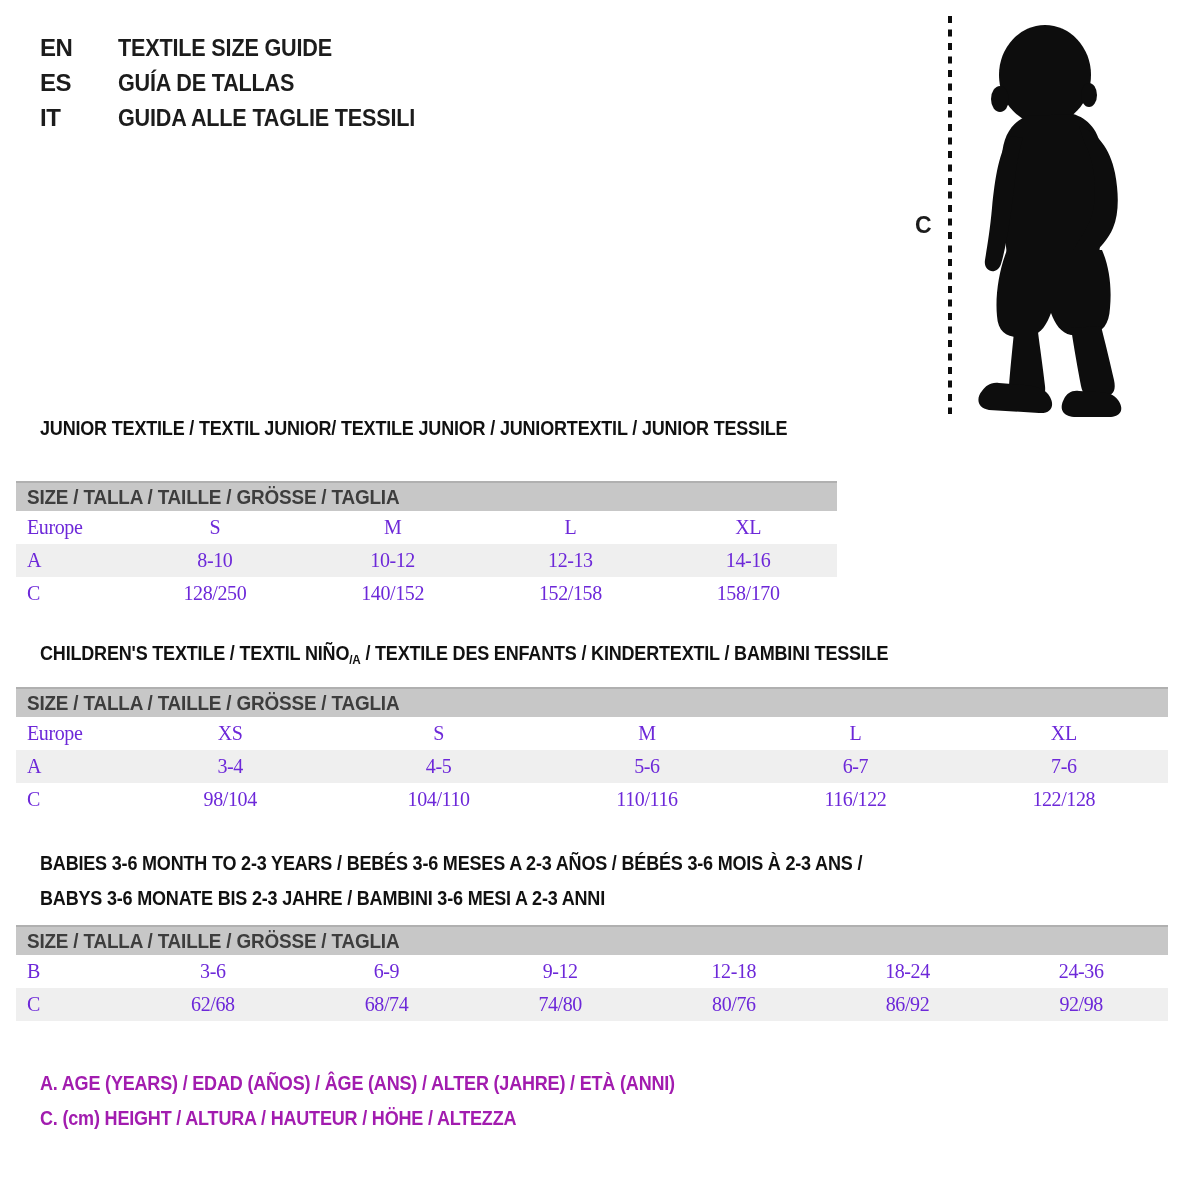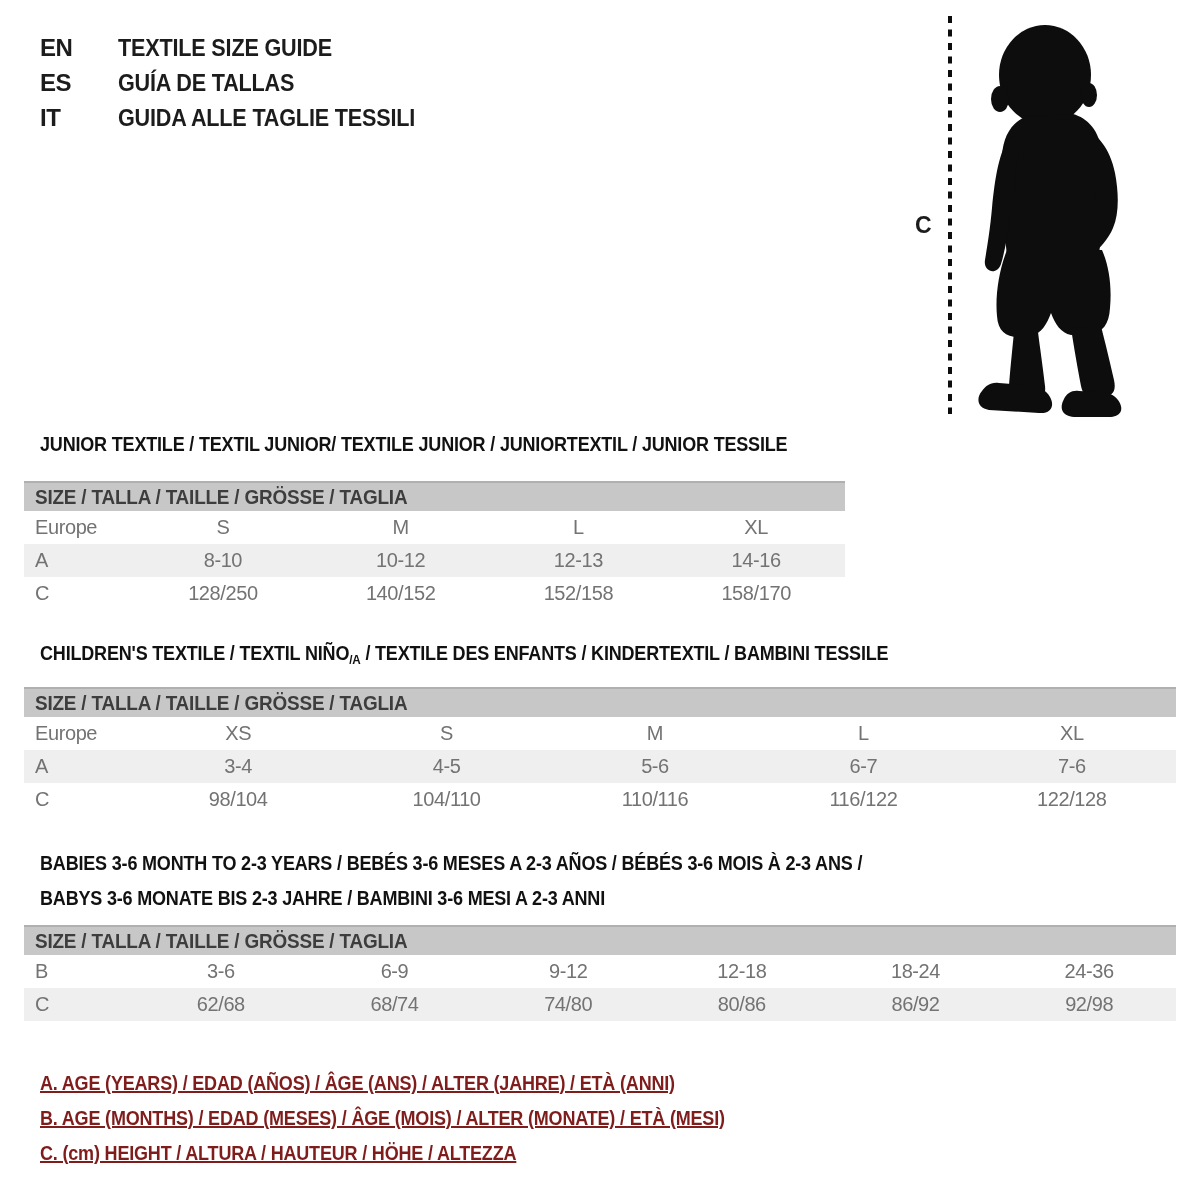--- a/index.html
+++ b/index.html
@@ -21,37 +21,37 @@
   .figure { position:absolute; left:905px; top:10px; width:250px; height:412px; }
   .figure svg { position:absolute; left:0; top:0; }
   .figure-label { position:absolute; left:10px; top:202px; font-size:23px; font-weight:700; }
 
   
   .section-title { position:absolute; left:40px; font-size:20px; font-weight:700; line-height:24px; white-space:nowrap; color:#111; }
   .section-title .sub { font-size:13px; vertical-align:-4px; }
   .two-line { line-height:35px; }
 
   
-  .size-table { position:absolute; left:24px; }
+  .size-table { position:absolute; left:16px; }
   .size-bar {
     height:30px; background:var(--bar-gray,#c7c7c7); border-top:2px solid var(--bar-edge,#b0b0b0);
     display:flex; align-items:center; padding-left:11px;
     font-size:21px; font-weight:700; color:#3d3d3d;
   }
-  .trow { display:grid; height:33px; align-items:center; font-size:20px; color:#737373; letter-spacing:-0.4px; }
+  .trow { display:grid; height:33px; align-items:center; font-size:20px; color:#6d28d9; letter-spacing:-0.4px;font-family:Liberation Serif, serif; }
   .trow.shade { background:var(--row-shade,#efefef); }
   .trow > div { text-align:center; }
   .trow > .rlabel { text-align:left; padding-left:11px; }
   .cols-junior  { grid-template-columns:110px repeat(4,1fr); }
   .cols-child   { grid-template-columns:110px repeat(5,1fr); }
   .cols-babies  { grid-template-columns:110px repeat(6,1fr); }
 
   
   .notes { position:absolute; left:40px; top:1066px; }
-  .note-line { height:35px; display:flex; align-items:center; font-size:20px; font-weight:700; color:#7f1d1d; white-space:nowrap;text-decoration:underline; }
+  .note-line { height:35px; display:flex; align-items:center; font-size:20px; font-weight:700; color:#a21caf; white-space:nowrap; }
 </style>
 </head>
 <body>
 
 <div class="page">
 
   <div class="lang-block">
     <div class="lang-row">
       <span class="lang-code">EN</span>
       <span class="lang-title cx">TEXTILE SIZE GUIDE</span>
@@ -79,21 +79,21 @@
         <path d="M 40 232 C 32 252 28 278 30 298 C 31 314 40 320 54 319 L 64 318 C 74 316 80 306 84 295 C 88 306 94 315 104 317 L 122 316 C 136 315 142 306 143 290 C 145 268 142 248 135 232 Z"></path>
         <path d="M 47 314 C 45 334 43 354 42 368 C 41 378 46 382 54 382 L 68 382 C 76 382 79 377 78 368 C 76 350 73 330 71 314 Z"></path>
         <path d="M 15 373 C 9 380 10 390 22 392 L 72 395 C 84 396 88 388 83 379 C 79 371 70 368 58 367 L 32 365 C 23 364 19 368 15 373 Z"></path>
         <path d="M 104 310 C 107 330 111 352 114 368 C 116 378 121 381 129 380 L 140 378 C 147 377 149 371 147 362 C 143 344 138 324 134 308 Z"></path>
         <path d="M 97 381 C 92 390 95 398 107 399 L 144 399 C 155 398 157 390 151 382 C 147 376 139 374 130 374 L 112 373 C 105 372 100 375 97 381 Z"></path>
       </g>
     </svg>
     <span class="figure-label">C</span>
   </div>
 
-  <div class="section-title" style="top:432px;">
+  <div class="section-title" style="top:416px;">
     <span class="cx">JUNIOR TEXTILE / TEXTIL JUNIOR/ TEXTILE JUNIOR / JUNIORTEXTIL / JUNIOR TESSILE</span>
   </div>
   <div class="size-table" style="top:481px; width:821px;">
     <div class="size-bar">
       <span class="cx">SIZE / TALLA / TAILLE / GRÖSSE / TAGLIA</span>
     </div>
     <div class="trow cols-junior">
       <div class="rlabel">Europe</div>
       <div>S</div>
       <div>M</div>
@@ -164,31 +164,28 @@
       <div>9-12</div>
       <div>12-18</div>
       <div>18-24</div>
       <div>24-36</div>
     </div>
     <div class="trow cols-babies shade">
       <div class="rlabel">C</div>
       <div>62/68</div>
       <div>68/74</div>
       <div>74/80</div>
-      <div>80/86</div>
+      <div>80/76</div>
       <div>86/92</div>
       <div>92/98</div>
     </div>
   </div>
 
   <div class="notes">
     <div class="note-line">
         <span class="cx">A. AGE (YEARS) / EDAD (AÑOS) / ÂGE (ANS) / ALTER (JAHRE) / ETÀ (ANNI)</span>
       </div>
     <div class="note-line">
-        <span class="cx">B. AGE (MONTHS) / EDAD (MESES) / ÂGE (MOIS) / ALTER (MONATE) / ETÀ (MESI)</span>
-      </div>
-    <div class="note-line">
         <span class="cx">C. (cm) HEIGHT / ALTURA / HAUTEUR / HÖHE / ALTEZZA</span>
       </div>
   </div>
 
 </div>
 
 </body></html>

